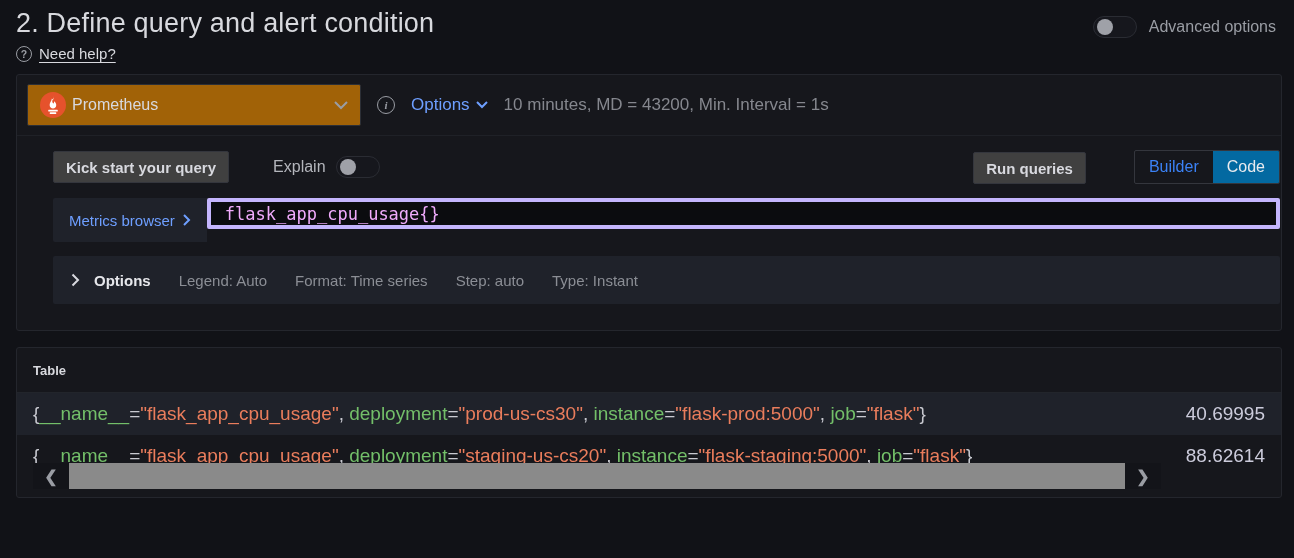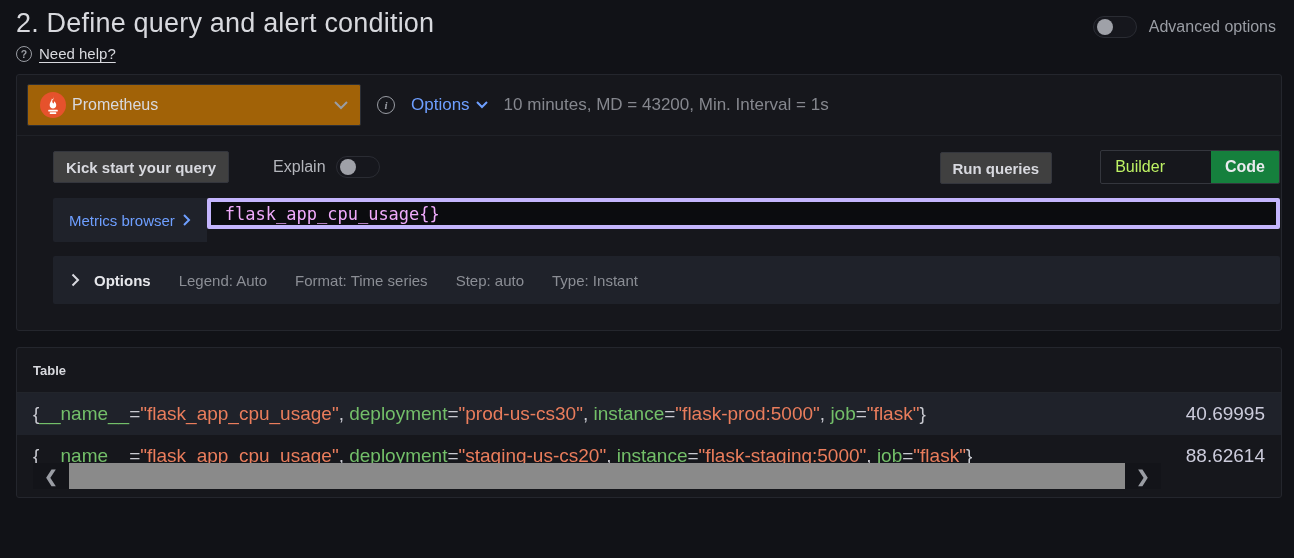--- a/index.html
+++ b/index.html
@@ -46,22 +46,22 @@
   .editor { padding:14px 1px 26px 36px; }
   .toolbar { display:flex; align-items:center; margin-bottom:14px; }
   .btn { background:#404040; border:1px solid #34363d; border-radius:2px; height:32px;
     padding:0 12px; font-size:15px; font-weight:600; color:#d8d9df; display:inline-flex;
     align-items:center; cursor:pointer; font-family:"Liberation Sans", sans-serif; }
   .explain { display:flex; align-items:center; gap:10px; margin-left:44px;
     font-size:16px; color:#b4b6bc; }
   .toolbar-right { margin-left:auto; display:flex; align-items:flex-end; gap:48px; }
   .radio-group { display:flex; border:1px solid #34363d; border-radius:2px; height:34px; overflow:hidden; }
   .radio-item { display:flex; align-items:center; padding:0 14px; font-size:16px;
-    color:#bef264; cursor:pointer; }
-  .radio-item.selected { background:#15803d; color:#e9eaee; font-weight:700;margin-left:32px; }
+    color:#3b82f6; cursor:pointer; }
+  .radio-item.selected { background:#0369a1; color:#e9eaee; font-weight:400; }
 
   .metrics-row { display:flex; margin-bottom:10px; }
   .metrics-btn { background:#1f222a; border-radius:2px 0 0 2px; display:flex; align-items:center;
     gap:8px; padding:8px 16px; height:44px; color:#6e9fff; font-size:15px; font-weight:500; cursor:pointer; }
   .query-input { flex:1; height:31px; background:#0b0c0f; border:4px solid #c4b5fd; border-radius:2px;
     color:#f0abfc; font-family:"DejaVu Sans Mono", monospace; font-size:17px; padding:0 14px; outline:none; }
 
   .opts-row { background:#1f222a; border-radius:2px; height:48px; display:flex; align-items:center;
     gap:14px; padding:0 18px; margin-top:14px; }
   .opts-label { font-size:15px; font-weight:700; color:#e6e7eb; margin-right:14px; cursor:pointer; }

